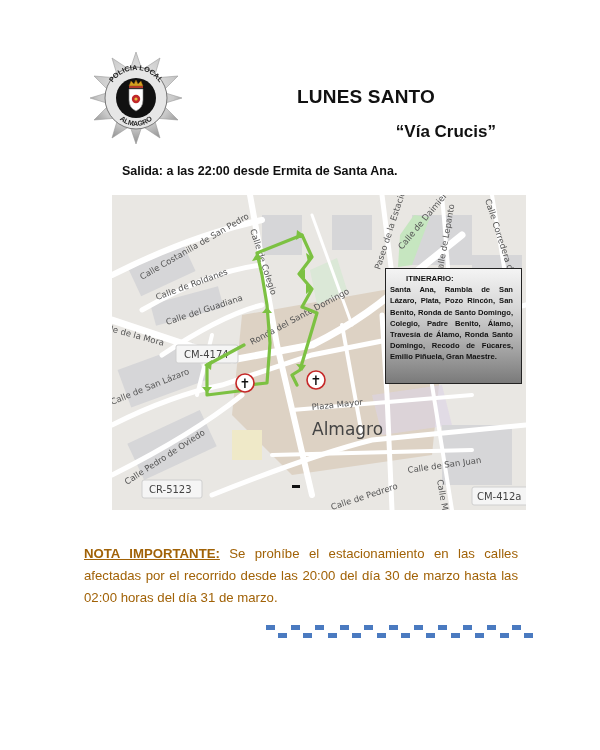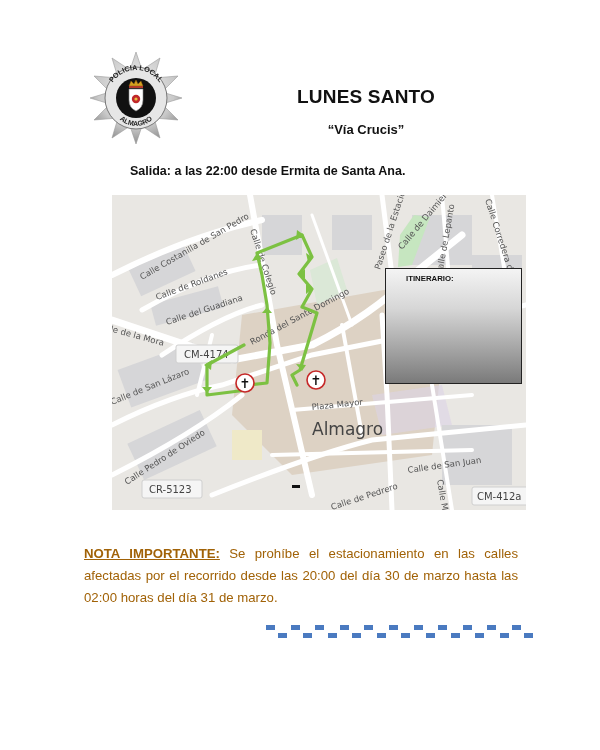--- a/index.html
+++ b/index.html
@@ -2,23 +2,23 @@
 <html><head>
 <meta charset="utf-8">
 <style>
   html, body { margin: 0; padding: 0; background: #ffffff; }
   body { width: 600px; height: 750px; position: relative; overflow: hidden; font-family: "Liberation Sans", "DejaVu Sans", sans-serif; color: #111; }
 
   .badge { position: absolute; left: 88px; top: 50px; width: 96px; height: 96px; }
 
   .title { position: absolute; left: 236px; width: 260px; text-align: center; font-weight: bold; color: #111; }
   .title-1 { top: 86px; font-size: 19px; letter-spacing: 0.2px; }
-  .title-2 { top: 122px; font-size: 13px; font-weight: bold; }
-
-  .salida { position: absolute; left: 130px; top: 164px; font-size: 12.5px; font-weight: bold; }
+  .title-2 { top: 122px; font-size: 17px; font-weight: bold; text-align: right; }
+
+  .salida { position: absolute; left: 122px; top: 164px; font-size: 12.5px; font-weight: bold; }
 
   .map { position: absolute; left: 112px; top: 195px; width: 414px; height: 315px; overflow: hidden; background: #ebe8e3; }
   .map svg { display: block; }
 
   .itinerary { position: absolute; left: 385px; top: 268px; width: 137px; height: 116px;
     border: 1px solid #222;
     background: linear-gradient(180deg, #f4f4f4 0%, #d6d6d6 35%, #9e9e9e 75%, #7a7a7a 100%);
     box-sizing: border-box; padding: 4px 8px 3px 4px; font-size: 7.6px; line-height: 11.2px; font-weight: bold; color: #111; }
   .itinerary .it-title { padding-left: 16px; font-size: 7.8px; }
   .itinerary .it-body { text-align: justify; }
@@ -162,20 +162,21 @@
     </g>
     <g>
       <circle cx="204" cy="185" r="9" fill="#fff" stroke="#c62828" stroke-width="1.6"></circle>
       <text x="204" y="190" font-size="13" text-anchor="middle" fill="#111" font-weight="bold">✝</text>
     </g>
   </svg>
 </div>
 
 <div class="itinerary">
   <div class="it-title">ITINERARIO:</div>
+  <div class="it-body">Santa Ana, Rambla de San Lázaro, Plata, Pozo Rincón, San Benito, Ronda de Santo Domingo, Colegio, Padre Benito, Álamo, Travesía de Álamo, Ronda Santo Domingo, Recodo de Fúcares, Emilio Piñuela, Gran Maestre.</div>
 </div>
 
 <div class="note">
   <span class="label">NOTA IMPORTANTE:</span><span> Se prohíbe el estacionamiento en las calles afectadas por el recorrido desde las  20:00 del día 30 de marzo hasta las 02:00 horas del día 31 de marzo.</span>
 </div>
 
 <div class="checker" id="checker">
     <div class="blk" style="background: rgb(74, 122, 192); left: 0px; top: 0px;"></div>
     <div class="blk" style="background: rgb(74, 122, 192); left: 12.3px; top: 8px;"></div>
     <div class="blk" style="background: rgb(74, 122, 192); left: 24.6px; top: 0px;"></div>

